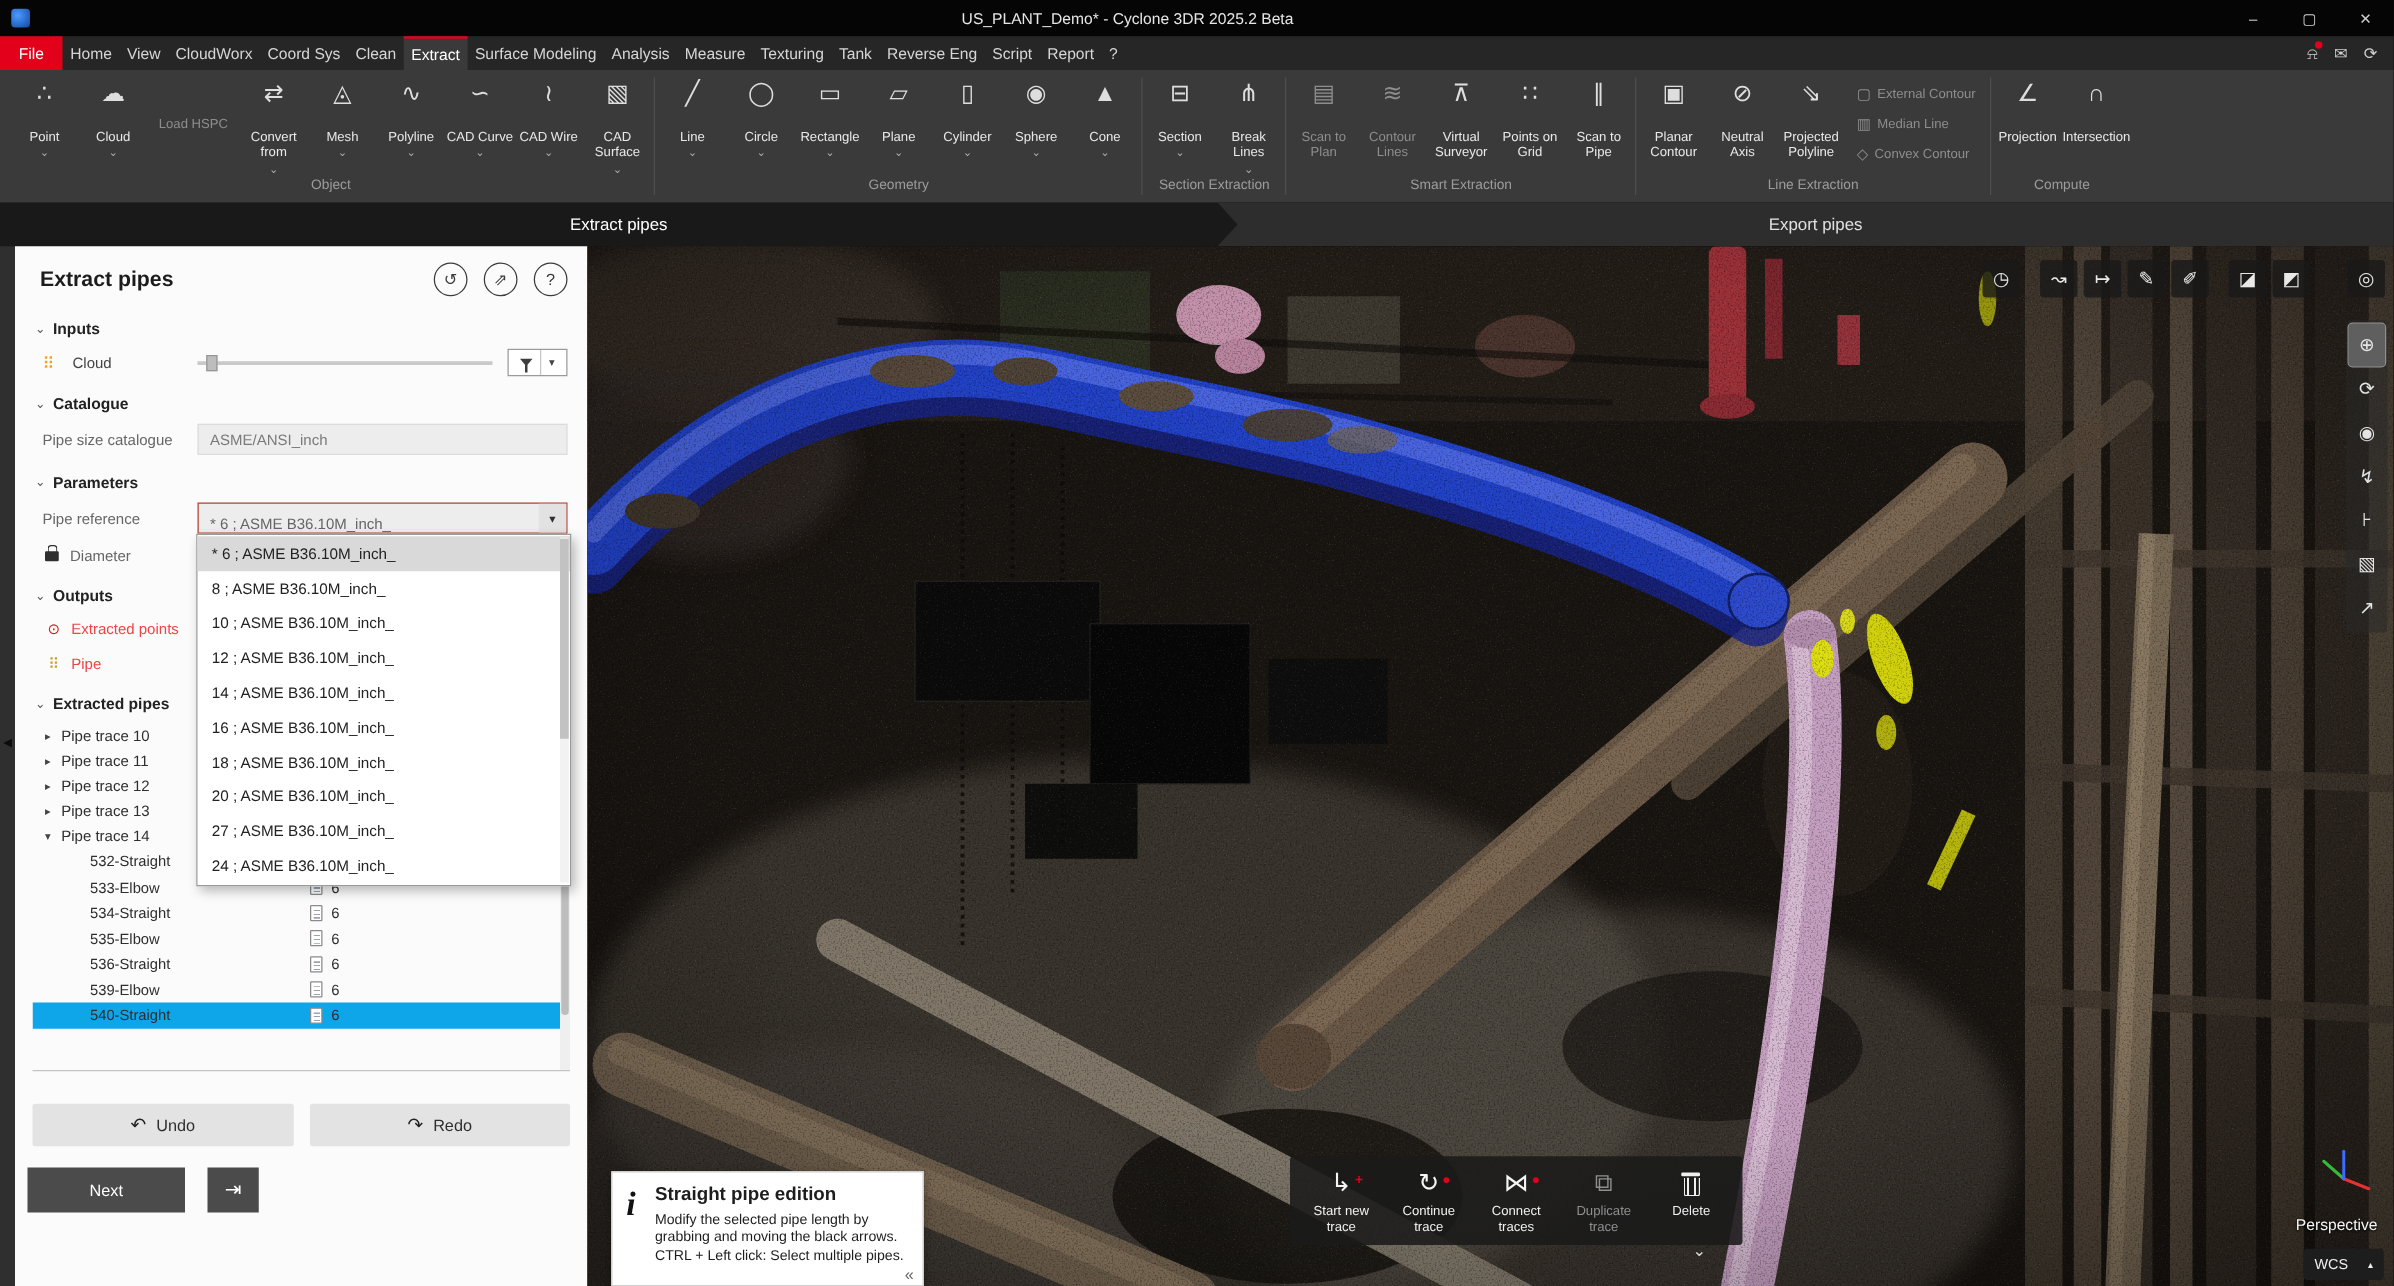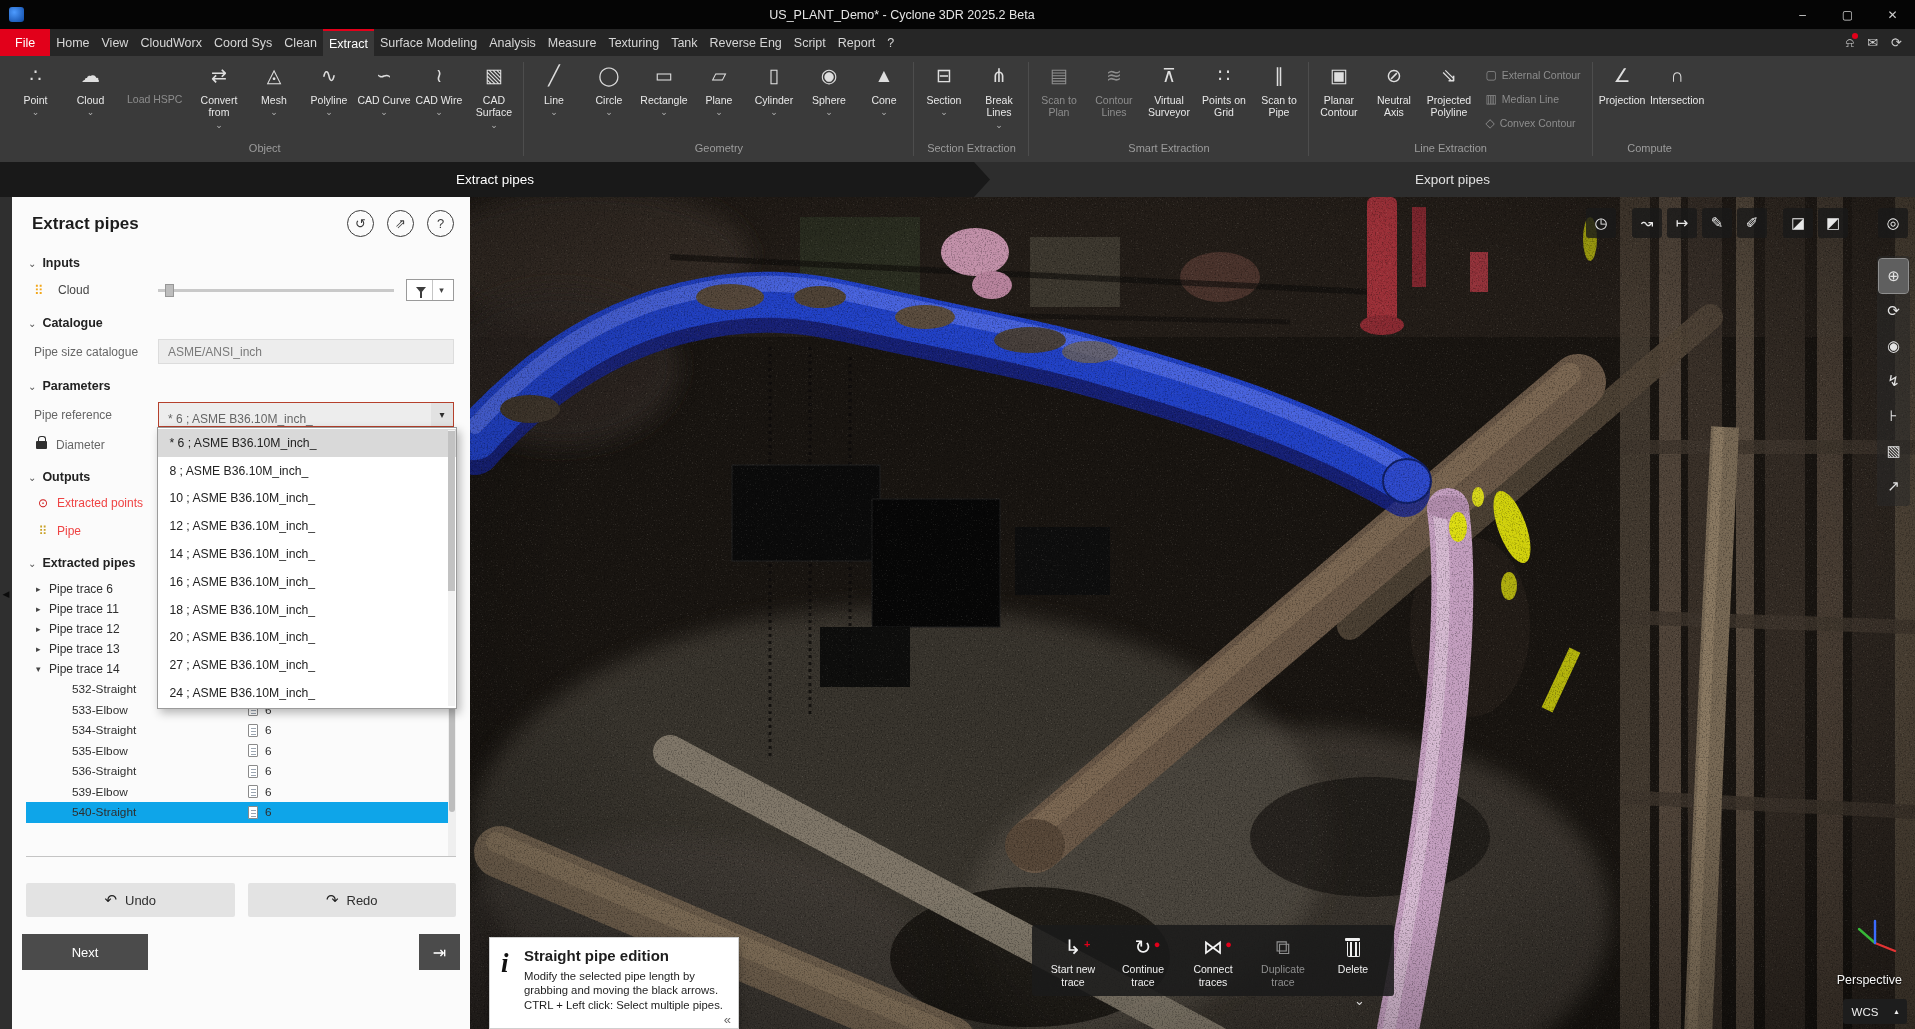--- a/index.html
+++ b/index.html
@@ -23,21 +23,21 @@
   .menu-right{margin-left:auto;display:flex;align-items:center;gap:13px;padding-right:13px;font-size:13px;color:#cfcfcf}
   .menu-icon{position:relative}
   .menu-icon.alert::after{content:"";position:absolute;right:-4px;top:-2px;width:6px;height:6px;border-radius:50%;background:var(--accent,#e2001a)}
 
   
   .ribbon{position:absolute;top:56px;left:0;right:0;height:106px;background:#3a3a3a;display:flex;align-items:stretch;padding-left:8px;color:#e3e3e3}
   .rgroup{display:flex;flex-direction:column}
   .ritems{display:flex;flex-flow:column wrap;height:86px;align-content:flex-start;justify-content:center}
   .rbtn{width:55px;height:86px;display:flex;flex-direction:column;align-items:center;padding-top:7px}
   .ricon{font-size:19px;line-height:25px;height:25px;color:#dedede}
-  .rlabel{font-size:10.5px;text-align:center;line-height:1.18;margin-top:6px;color:#e8e8e8}
+  .rlabel{font-size:10.5px;text-align:center;line-height:1.18;margin-top:16px;color:#e8e8e8}
   .rcaret{font-size:9px;color:#b5b5b5;margin-top:1px}
   .rcaret:empty,.ricon:empty{display:none}
   .rbtn.small{flex-direction:row;width:auto;height:24px;padding:0 9px;gap:5px;align-items:center}
   .rbtn.small .rlabel{margin-top:0;white-space:nowrap}
   .rbtn.small .ricon{font-size:12px;height:auto;line-height:1}
   .rbtn.disabled .rlabel,.rbtn.disabled .ricon{color:#8d8d8d}
   .rgroup-label{height:17px;font-size:11px;color:#9c9c9c;text-align:center;padding:0 8px}
   .rsep{width:1px;background:#4d4d4d;margin:6px 2px}
 
   
@@ -91,21 +91,21 @@
   .child-row.selected{background:#0ea5e9}
   .cname{width:176px;color:#2e2e2e;font-size:11.8px}
   .docicon{width:10px;height:13px;background:#fff;border:1px solid #8a8a8a;border-radius:1px;position:relative;display:inline-block;margin-right:7px}
   .docicon::before{content:"";position:absolute;left:1.5px;right:1.5px;top:3px;height:7px;background:repeating-linear-gradient(#9aa4b0 0 1px,transparent 1px 3px)}
   .cval{color:#2e2e2e;font-size:11.8px}
   .tree-scrollbar{position:absolute;right:0;top:0;bottom:0;width:8px;background:#efefef}
   .tree-thumb{position:absolute;top:37%;height:47%;width:6px;right:1px;background:#bdbdbd;border-radius:3px}
   .action-row{display:flex;gap:13px;margin:26px 14px 0}
   .act-btn{flex:1;height:34px;background:#e3e3e3;display:flex;align-items:center;justify-content:center;gap:8px;color:#2e2e2e;font-size:13px;border-radius:2px}
   .act-ico{font-size:15px;color:#222}
-  .next-row{display:flex;justify-content:space-between;gap:4px;margin:17px 10px 0}
+  .next-row{display:flex;justify-content:flex-start;gap:18px;margin:17px 10px 0}
   .next-btn{width:126px;height:36px;background:#4b4b4b;color:#fff;display:flex;align-items:center;justify-content:center;font-size:13px}
   .exit-btn{width:41px;height:36px;background:#4b4b4b;color:#fff;display:flex;align-items:center;justify-content:center;font-size:16px}
 
   
   .viewport{position:absolute;left:470px;top:197px;right:0;bottom:0;background:#16120f;overflow:hidden}
   .scene{position:absolute;inset:0;width:100%;height:100%}
   .vp-tools{position:absolute;top:11px;left:1116px;display:flex;gap:5px}
   .vtool{width:30px;height:30px;background:rgba(25,25,25,.8);border-radius:3px;display:flex;align-items:center;justify-content:center;color:#e8e8e8;font-size:15px}
   .vtool.gap{margin-left:11px}
   .corner-tool{position:absolute;top:11px;right:7px;width:30px;height:30px;background:rgba(25,25,25,.8);border-radius:3px;display:flex;align-items:center;justify-content:center;color:#e8e8e8;font-size:15px}
@@ -465,21 +465,21 @@
 
   <div class="sec-head">
     <span class="sec-caret">⌄</span>
     <span>Extracted pipes</span>
   </div>
   <div class="tree">
     <div>
 
         <div class="trace-row">
           <span class="trace-arrow">▸</span>
-          <span class="trace-label">Pipe trace 6</span>
+          <span class="trace-label">Pipe trace 10</span>
         </div>
 
         <div class="trace-row">
           <span class="trace-arrow">▸</span>
           <span class="trace-label">Pipe trace 11</span>
         </div>
 
         <div class="trace-row">
           <span class="trace-arrow">▸</span>
           <span class="trace-label">Pipe trace 12</span>

